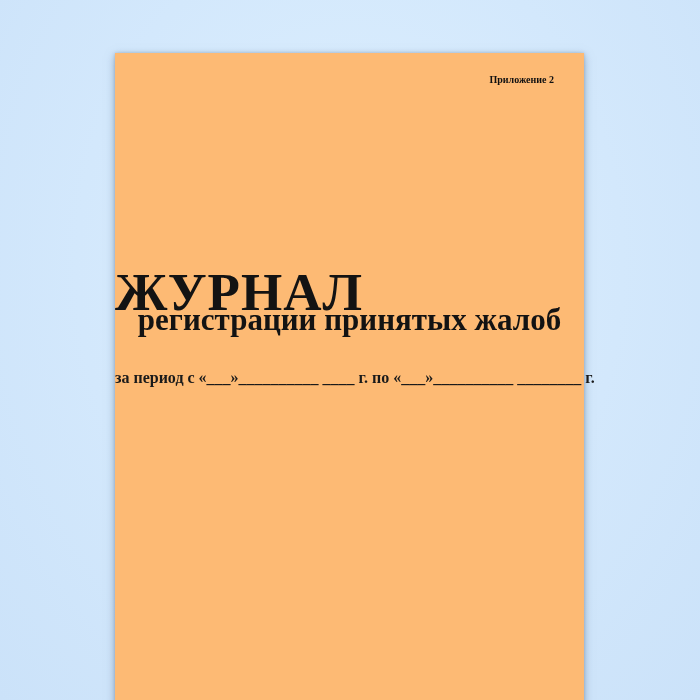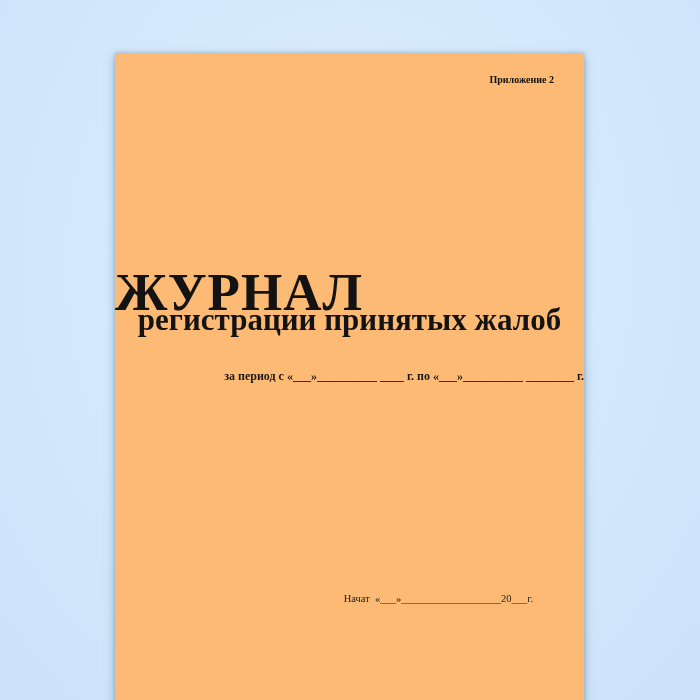--- a/index.html
+++ b/index.html
@@ -53,21 +53,21 @@
     line-height: 25px;
     font-weight: bold;
     color: #131313;
   }
   .period {
     position: absolute;
     top: 316px;
     left: 0;
     width: 100%;
     text-align: right;
-    font-size: 12px;
+    font-size: 16px;
     font-weight: bold;
     color: #1a1a1a;
     white-space: pre;
   }
   .dates {
     position: absolute;
     top: 483px;
     right: 51px;
     text-align: right;
     font-size: 10.5px;
@@ -85,16 +85,15 @@
 
     <h1 class="title">ЖУРНАЛ</h1>
 
     <div class="subtitle">
       <div>регистрации принятых жалоб</div>
     </div>
 
     <div class="period">за период с «___»__________ ____ г. по «___»__________ ________ г.</div>
 
     <div class="dates">
-      <div>Начат  «___»___________________20___г.</div>
     </div>
   </div>
 </div>
 
 </body></html>

